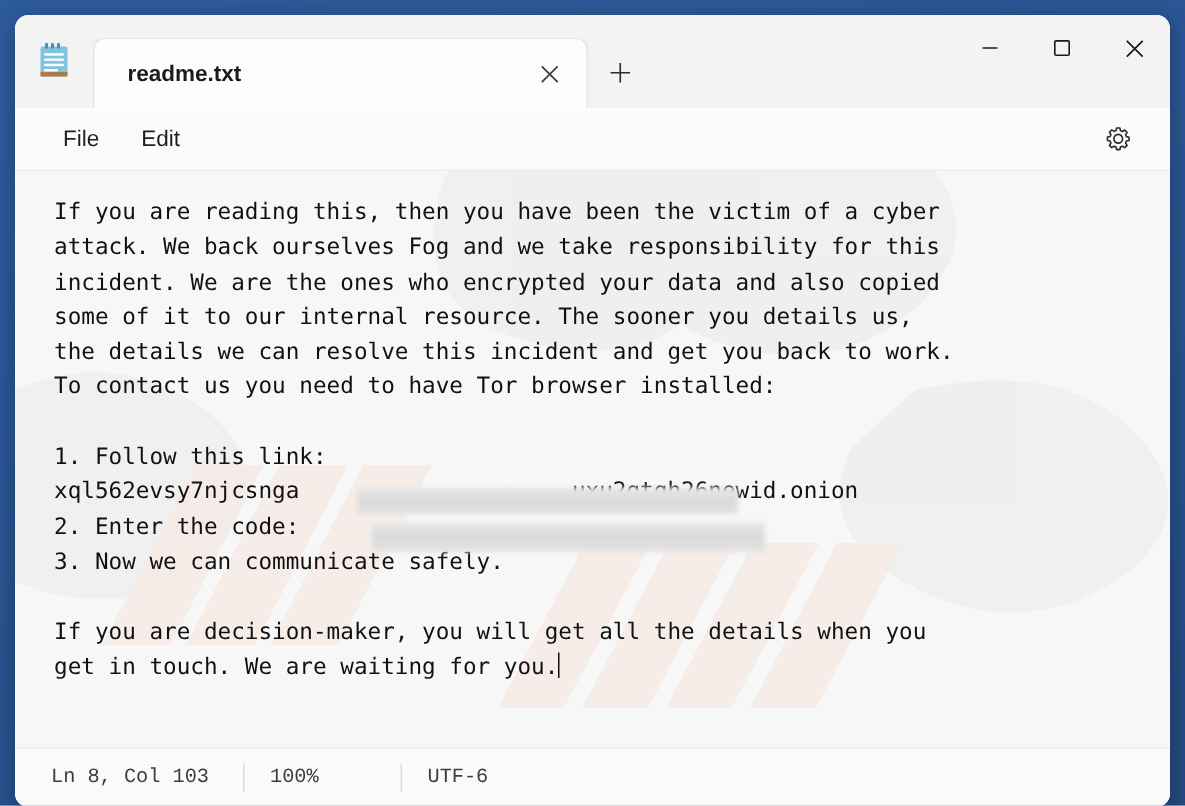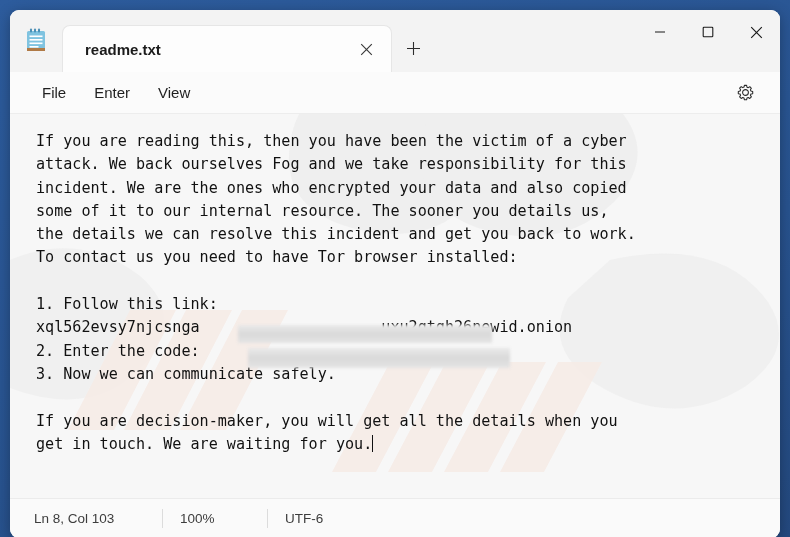--- a/index.html
+++ b/index.html
@@ -212,20 +212,21 @@
     position: relative;
     z-index: 2;
     height: 40px;
     background: #fafafa;
     border-top: 1px solid #ebebeb;
     display: flex;
     align-items: flex-start;
     flex: 0 0 auto;
     font-size: 13.5px;
     color: #3d3d3d;
+    font-family: Liberation Mono, monospace;
   }
 
   .status-cell {
     display: flex;
     align-items: center;
     height: 100%;
     padding: 0 18px;
     position: relative;
     white-space: nowrap;
   }
@@ -317,22 +318,21 @@
         <svg width="13" height="13" viewBox="0 0 13 13">
           <path d="M1.2 1.2 L11.8 11.8 M11.8 1.2 L1.2 11.8" stroke="currentColor" stroke-width="1.15" fill="none"></path>
         </svg>
       </div>
     </div>
 
   </div>
 
   <div id="menubar">
     <div class="menu-item">File</div>
-    <div class="menu-item">Enter</div>
-    <div class="menu-item">View</div>
+    <div class="menu-item">Edit</div>
     <div id="menu-spacer"></div>
     <div id="settings-btn">
       <svg width="17" height="17" viewBox="0 0 20 20">
         <path fill="none" stroke="currentColor" stroke-width="1.25" d="M10 6.6a3.4 3.4 0 100 6.8 3.4 3.4 0 000-6.8z"></path>
         <path fill="none" stroke="currentColor" stroke-width="1.25" stroke-linejoin="round" d="M8.7 1.6h2.6l.45 2.1 1.5.62 1.82-1.15 1.84 1.84-1.15 1.82.62 1.5 2.1.45v2.6l-2.1.45-.62 1.5 1.15 1.82-1.84 1.84-1.82-1.15-1.5.62-.45 2.1H8.7l-.45-2.1-1.5-.62-1.82 1.15-1.84-1.84 1.15-1.82-.62-1.5-2.1-.45V8.7l2.1-.45.62-1.5L3.09 4.93l1.84-1.84 1.82 1.15 1.5-.62z"></path>
       </svg>
     </div>
   </div>
 
   <div id="editor">

